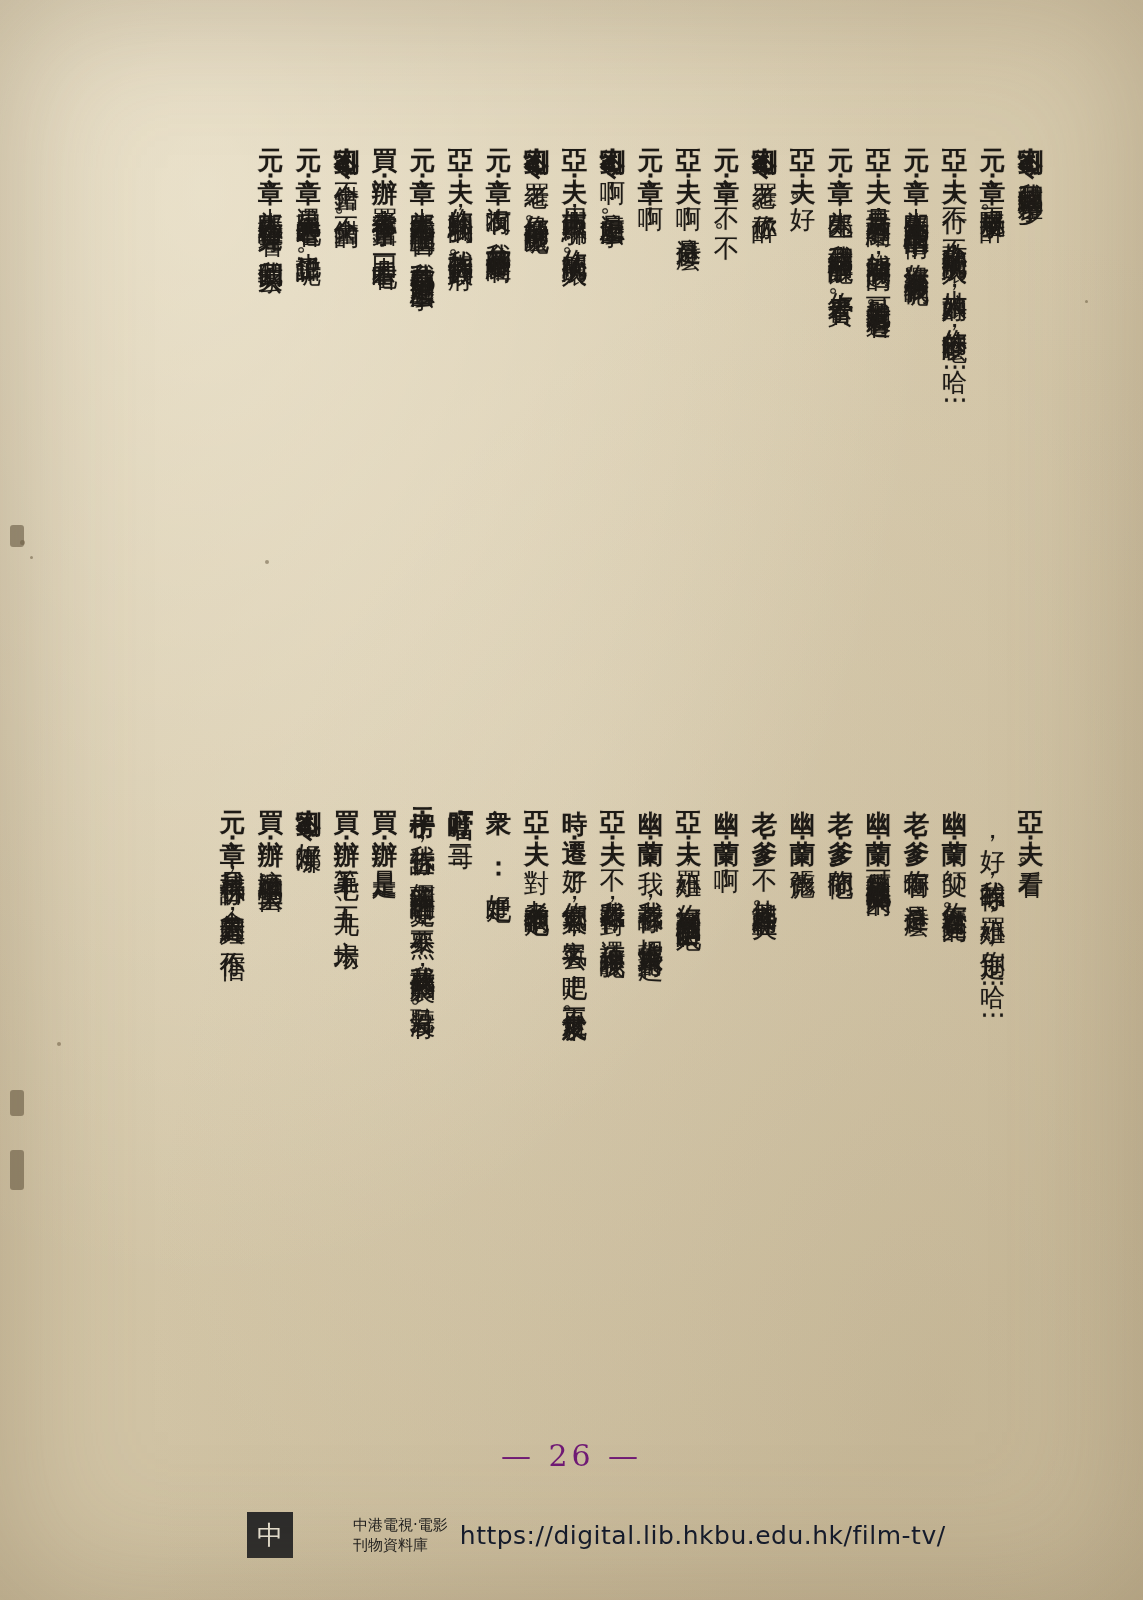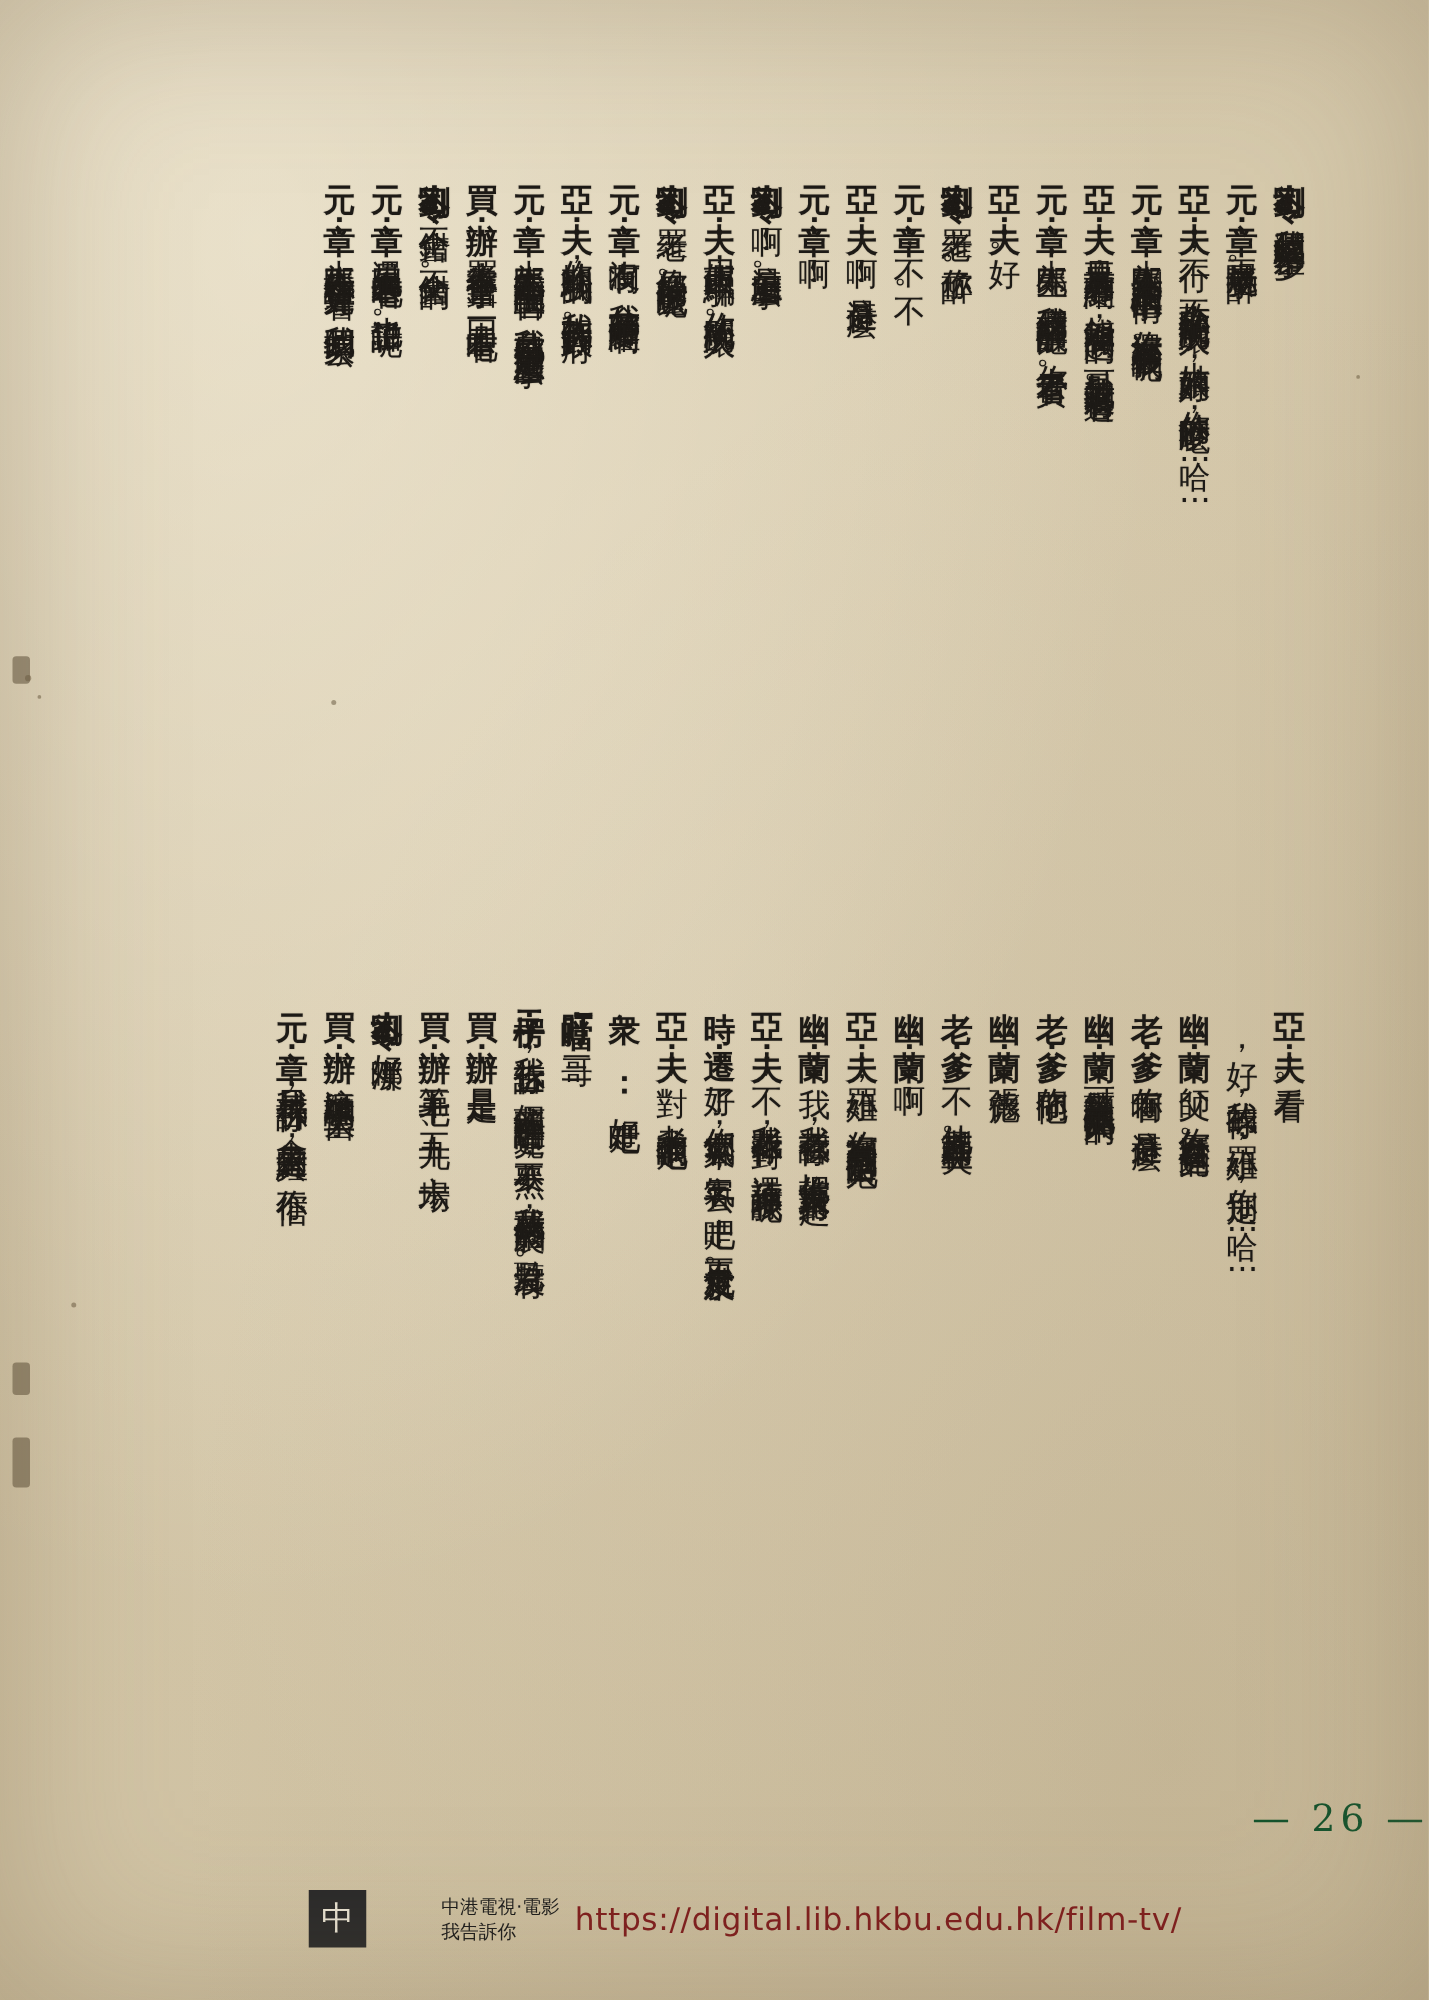--- a/index.html
+++ b/index.html
@@ -79,24 +79,24 @@
   
   .block .col {
     padding-top: 0px;
   }
 
   
   .page-number {
     position: absolute;
     left: 0;
     right: 0;
-    text-align: right;
+    text-align: center;
     font-size: 30px;
     letter-spacing: 4px;
-    color: #14532d;
+    color: #701a75;
     font-family: "DejaVu Serif", serif;
   }
 
   
   .footer {
     position: absolute;
     display: flex;
     align-items: center;
     gap: 12px;
   }
@@ -115,21 +115,21 @@
   .footer-cn {
     font-size: 15px;
     line-height: 1.35;
     color: #1b1b1b;
     font-family: "DejaVu Sans", sans-serif;
     letter-spacing: 0px;
     margin-left: 48px;
   }
   .footer-url {
     font-size: 25px;
-    color: #7f1d1d;
+    color: #0f172a;
     font-family: "DejaVu Sans", sans-serif;
     letter-spacing: 0.5px;
   }
 </style>
 </head>
 <body>
 
 <div class="paper"></div>
 
 <div class="page">
@@ -195,20 +195,20 @@
   </div>
 
   <div class="page-number" style="top:1438px;">— 26 —</div>
 
   <div class="footer" style="left:247px; top:1512px;">
     <div class="footer-logo">
       <span>中</span>
     </div>
     <div class="footer-cn">
       <div>中港電視·電影</div>
-      <div>我告訴你</div>
+      <div>刊物資料庫</div>
     </div>
     <div class="footer-url">https://digital.lib.hkbu.edu.hk/film-tv/</div>
   </div>
 
 </div>
 
 <div class="vignette"></div>
 
 </body></html>

